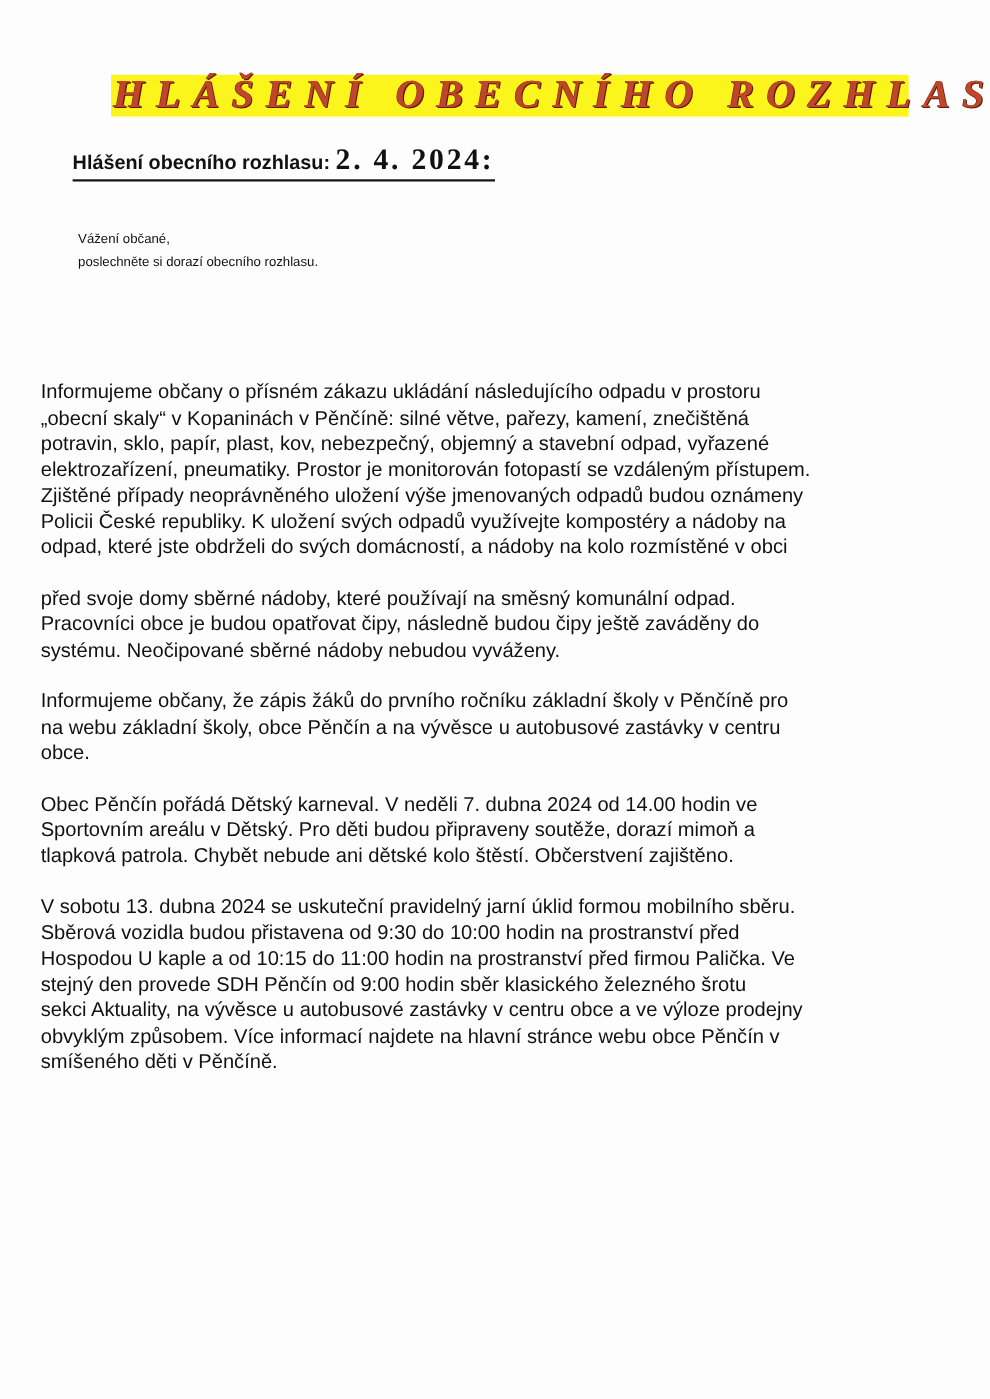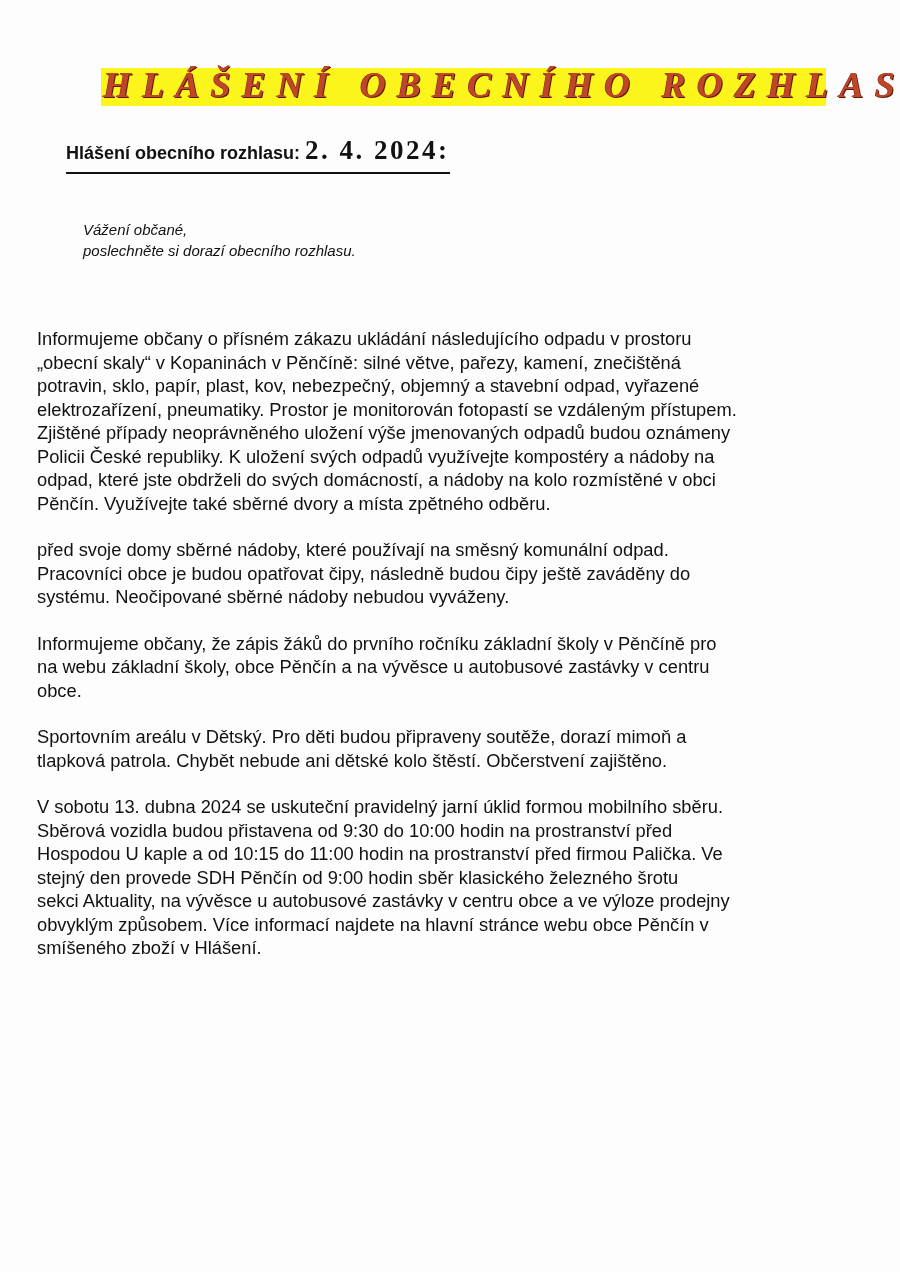--- a/index.html
+++ b/index.html
@@ -48,48 +48,47 @@
       text-align: left;
       padding-left: 2px;
       box-sizing: border-box;
     }
     .subheading {
       position: absolute;
       left: 66px;
       top: 132px;
       white-space: nowrap;
       border-bottom: 2px solid #111;
-      line-height: 36px;
+      line-height: 26px;
       padding-bottom: 0;
     }
     .subheading .label {
       font-family: "Liberation Sans", sans-serif;
       font-weight: bold;
       font-size: 18px;
     }
     .subheading .date {
       font-family: "Liberation Serif", serif;
       font-weight: bold;
       font-size: 27px;
       letter-spacing: 2.5px;
     }
     .greeting {
       position: absolute;
       left: 67px;
       top: 203px;
-      font-size: 15px;
+      font-size: 12px;
       line-height: 21px;
-      margin: 16px;
-      font-style: italic;
+      margin: 4px;
     }
     .greeting span { display: block; }
     .body-text {
       position: absolute;
       left: 37px;
-      top: 327px;
+      top: 344px;
       width: 860px;
       font-size: 18.3px;
       line-height: 23.5px;
     }
     .para {
       margin: 0 0 23px 0;
       white-space: nowrap;
     }
     .para span.line { display: block; }
   </style>
@@ -113,45 +112,45 @@
   <div class="body-text">
 
     <p class="para">
       <span class="line">Informujeme občany o přísném zákazu ukládání následujícího odpadu v prostoru</span>
       <span class="line">„obecní skaly“ v Kopaninách v Pěnčíně: silné větve, pařezy, kamení, znečištěná</span>
       <span class="line">potravin, sklo, papír, plast, kov, nebezpečný, objemný a stavební odpad, vyřazené</span>
       <span class="line">elektrozařízení, pneumatiky. Prostor je monitorován fotopastí se vzdáleným přístupem.</span>
       <span class="line">Zjištěné případy neoprávněného uložení výše jmenovaných odpadů budou oznámeny</span>
       <span class="line">Policii České republiky. K uložení svých odpadů využívejte kompostéry a nádoby na</span>
       <span class="line">odpad, které jste obdrželi do svých domácností, a nádoby na kolo rozmístěné v obci</span>
-      <span class="line">Pěnčín. Využívejte také sběrné dvory a místa zpětného odběru.</span>
     </p>
 
     <p class="para">
       <span class="line">před svoje domy sběrné nádoby, které používají na směsný komunální odpad.</span>
       <span class="line">Pracovníci obce je budou opatřovat čipy, následně budou čipy ještě zaváděny do</span>
       <span class="line">systému. Neočipované sběrné nádoby nebudou vyváženy.</span>
     </p>
 
 
     <p class="para">
       <span class="line">Informujeme občany, že zápis žáků do prvního ročníku základní školy v Pěnčíně pro</span>
       <span class="line">na webu základní školy, obce Pěnčín a na vývěsce u autobusové zastávky v centru</span>
       <span class="line">obce.</span>
     </p>
 
     <p class="para">
+      <span class="line">Obec Pěnčín pořádá Dětský karneval. V neděli 7. dubna 2024 od 14.00 hodin ve</span>
       <span class="line">Sportovním areálu v Dětský. Pro děti budou připraveny soutěže, dorazí mimoň a</span>
       <span class="line">tlapková patrola. Chybět nebude ani dětské kolo štěstí. Občerstvení zajištěno.</span>
     </p>
 
     <p class="para">
       <span class="line">V sobotu 13. dubna 2024 se uskuteční pravidelný jarní úklid formou mobilního sběru.</span>
       <span class="line">Sběrová vozidla budou přistavena od 9:30 do 10:00 hodin na prostranství před</span>
       <span class="line">Hospodou U kaple a od 10:15 do 11:00 hodin na prostranství před firmou Palička. Ve</span>
       <span class="line">stejný den provede SDH Pěnčín od 9:00 hodin sběr klasického železného šrotu</span>
       <span class="line">sekci Aktuality, na vývěsce u autobusové zastávky v centru obce a ve výloze prodejny</span>
       <span class="line">obvyklým způsobem. Více informací najdete na hlavní stránce webu obce Pěnčín v</span>
-      <span class="line">smíšeného zboží v Hlášení.</span>
+      <span class="line">smíšeného děti v Pěnčíně.</span>
     </p>
 
   </div>
 </div>
 
 </body></html>

